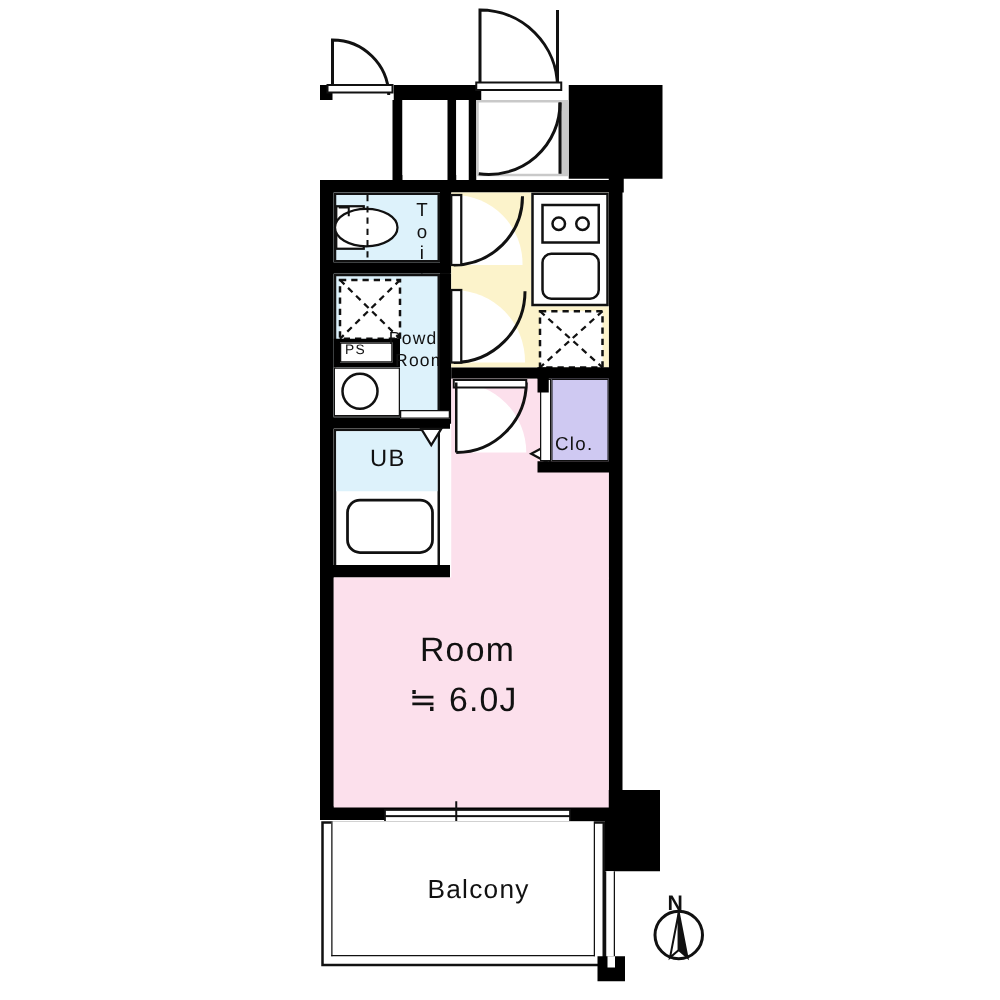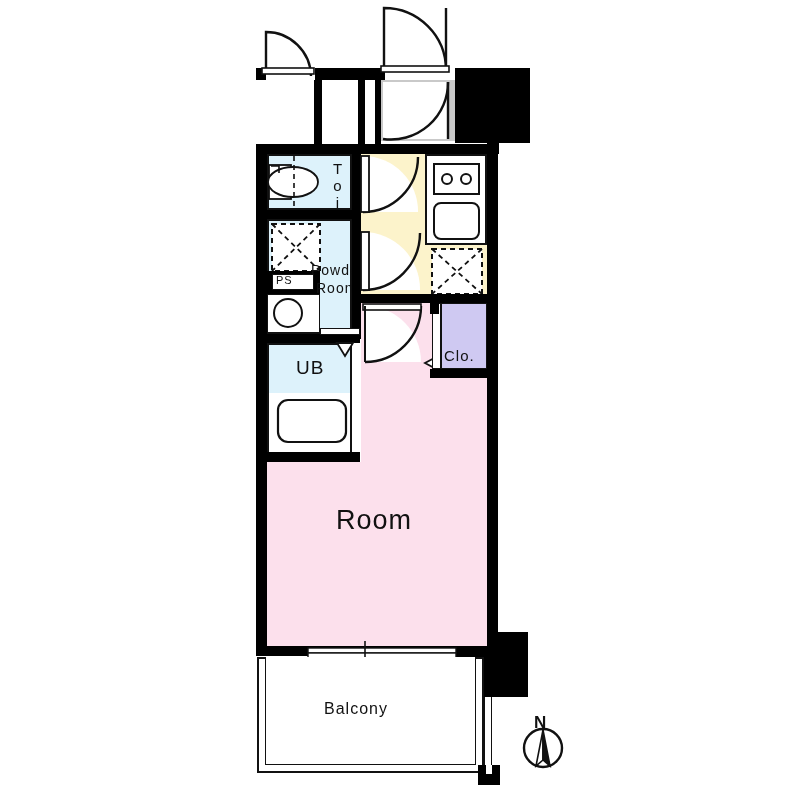--- a/index.html
+++ b/index.html
@@ -159,29 +159,30 @@
   </svg>
 
   <div class="abs wall" style="left:430px;top:294px;width:58px;height:9px;"></div>
   <div class="abs" style="left:441px;top:303px;width:46px;height:66px;background:#cfc9f2;border:1.5px solid #111;"></div>
   <div class="abs" style="left:432px;top:303px;width:9px;height:66px;background:#fff;border:1.5px solid #111;"></div>
   <div class="lbl" style="left:444px;top:326px;font-size:15px;margin-top:21px;">Clo.</div>
   <div class="abs wall" style="left:430px;top:369px;width:58px;height:9px;"></div>
   <div class="abs wall" style="left:430px;top:294px;width:9px;height:20px;"></div>
 
   <div class="lbl" style="left:336px;top:505px;font-size:27px;">Room</div>
+  <div class="lbl" style="left:327px;top:544px;font-size:27px;">≒ 6.0J</div>
 
   <svg width="800" height="800">
     <rect x="308" y="648" width="148" height="5" fill="#ffffff" stroke="#111" stroke-width="1.4"></rect>
     <rect x="308" y="653" width="148" height="5" fill="#ffffff" stroke="#111" stroke-width="1.4"></rect>
     <line x1="365" y1="641" x2="365" y2="665" stroke="#111" stroke-width="1.6"></line>
   </svg>
   <div class="abs" style="left:257px;top:657px;width:227px;height:116px;border:2px solid #111;background:#fff;"></div>
   <div class="abs" style="left:265px;top:657px;width:211px;height:108px;border:1.6px solid #111;background:#fff;border-top:none;"></div>
-  <div class="lbl" style="left:324px;top:700px;font-size:16px;text-align:right;">Balcony</div>
+  <div class="lbl" style="left:342px;top:700px;font-size:21px;text-align:right;">Balcony</div>
 
   <div class="abs" style="left:484px;top:697px;width:8px;height:80px;border-left:1.6px solid #111;border-right:1.6px solid #111;background:#fff;"></div>
   <div class="abs wall" style="left:478px;top:765px;width:22px;height:20px;"></div>
   <div class="abs" style="left:486px;top:765px;width:6px;height:9px;background:#fff;"></div>
 
   <div class="lbl" style="left:534px;top:713px;font-size:17px;font-weight:bold;">N</div>
   <svg width="800" height="800">
     <circle cx="543" cy="748" r="19" fill="#ffffff" stroke="#111" stroke-width="2.4"></circle>
     <path d="M543,730 L536,766 L543,760 Z" fill="#ffffff" stroke="#111" stroke-width="1.6"></path>
     <path d="M543,730 L550,766 L543,760 Z" fill="#111" stroke="#111" stroke-width="1.6"></path>

